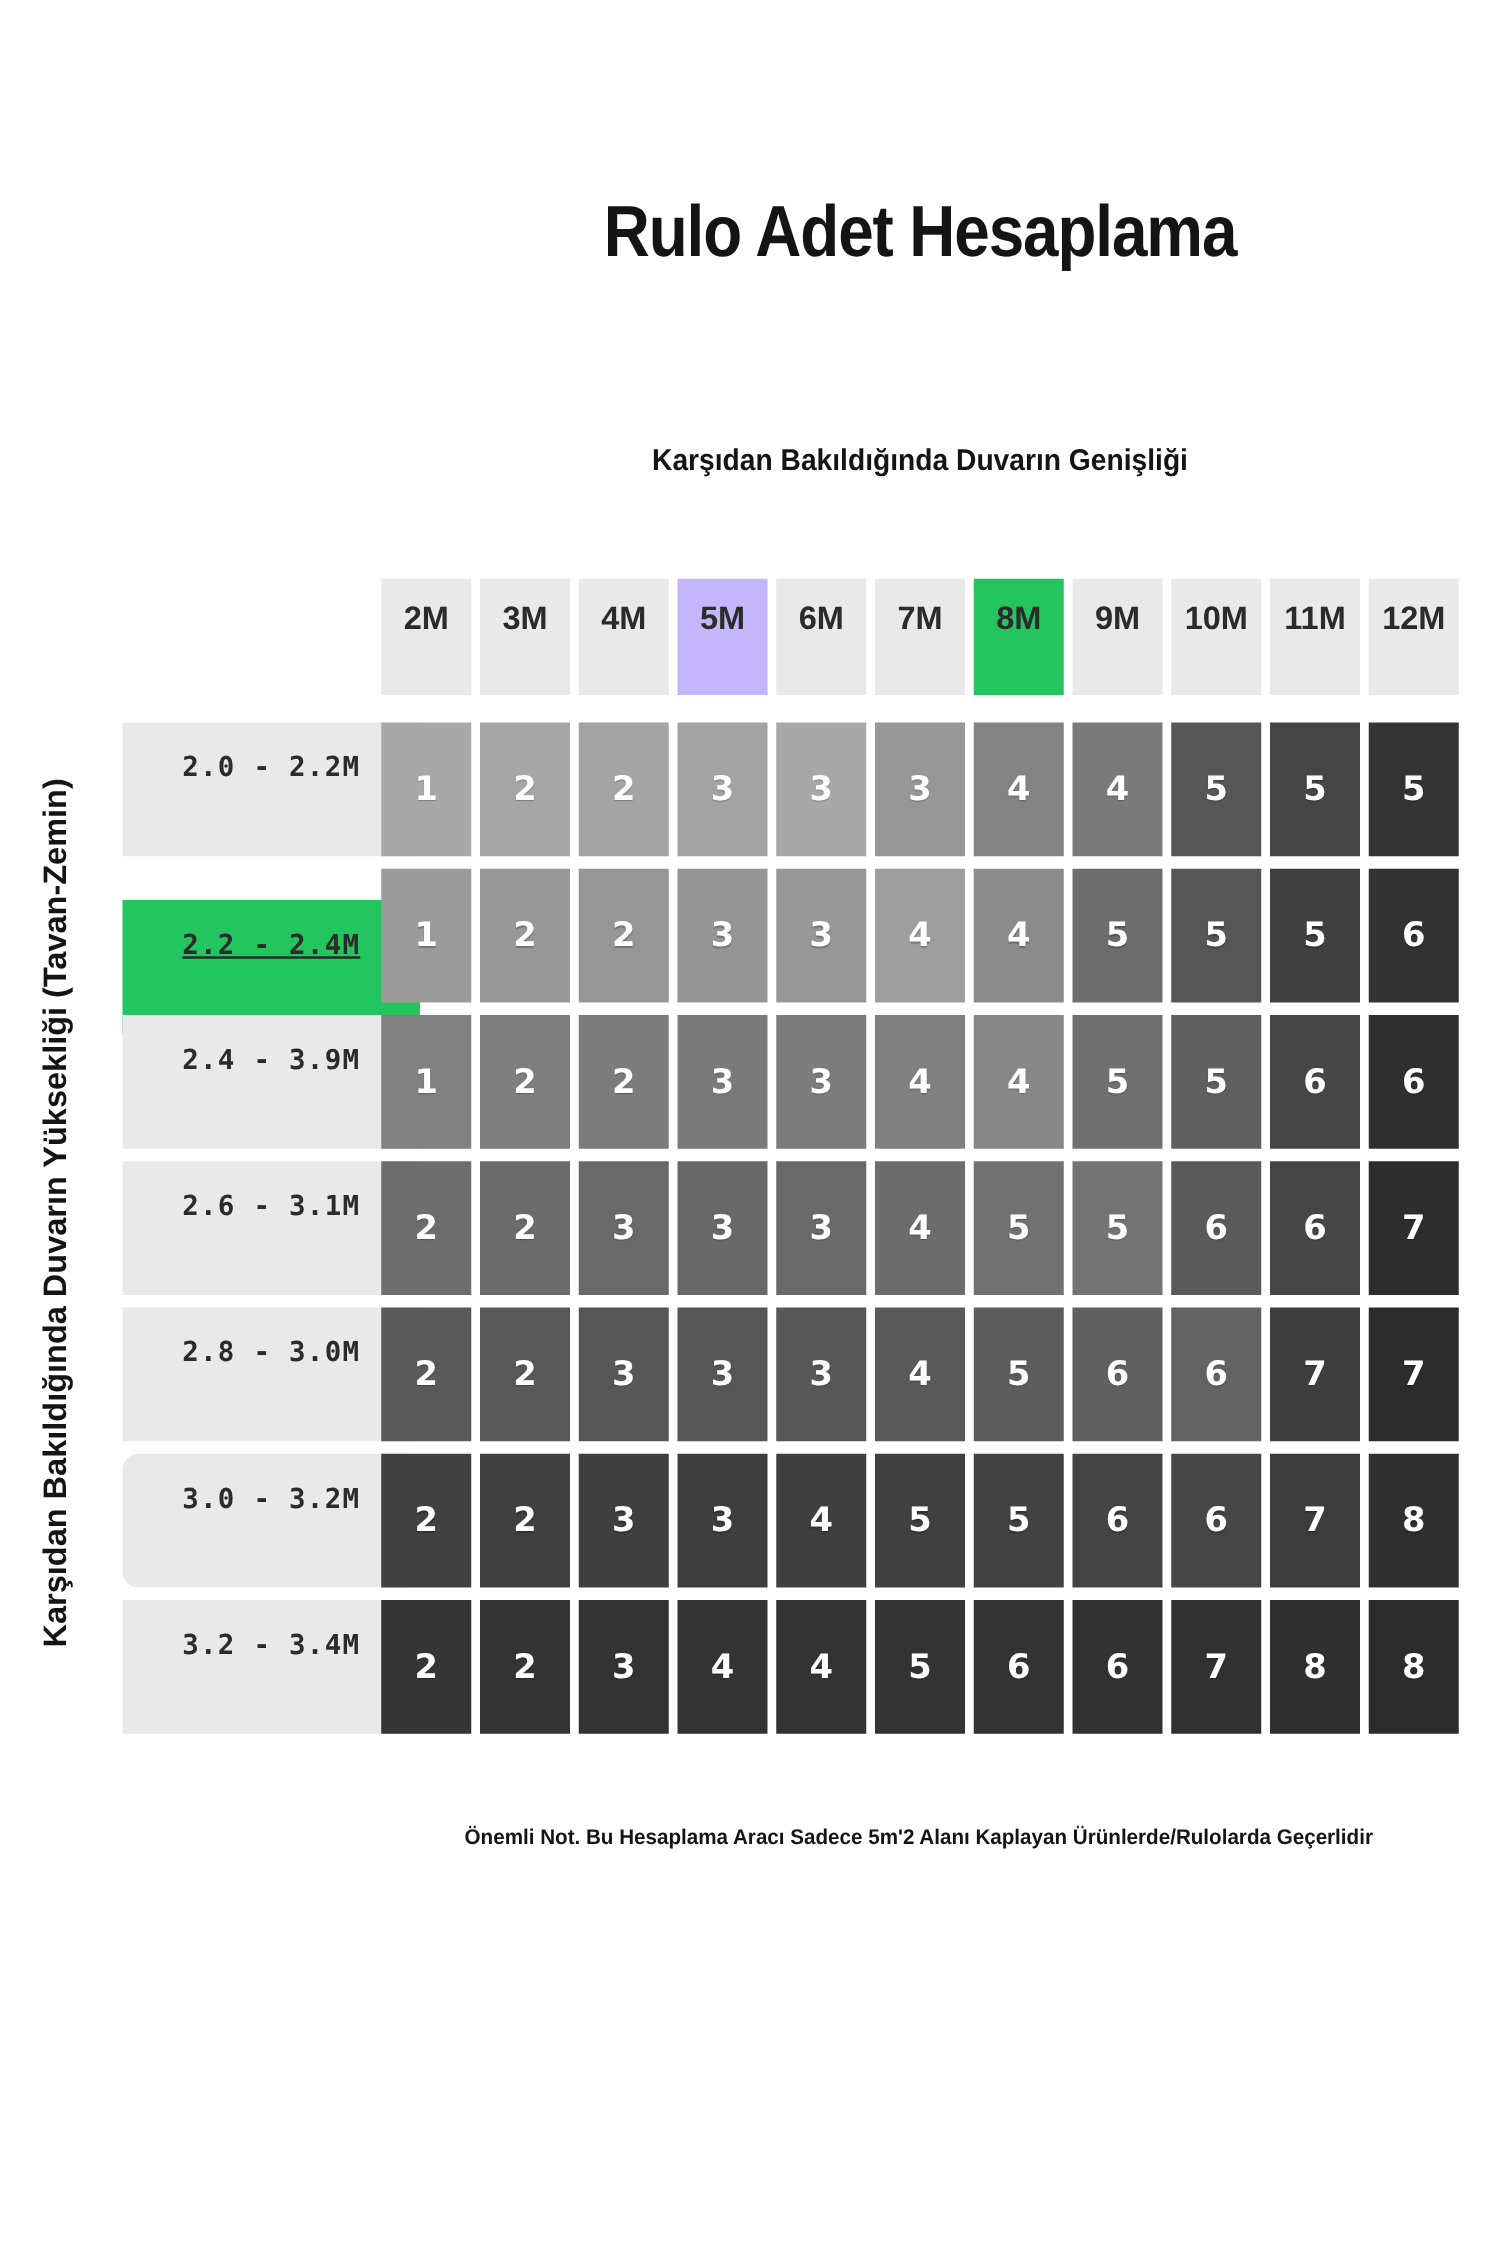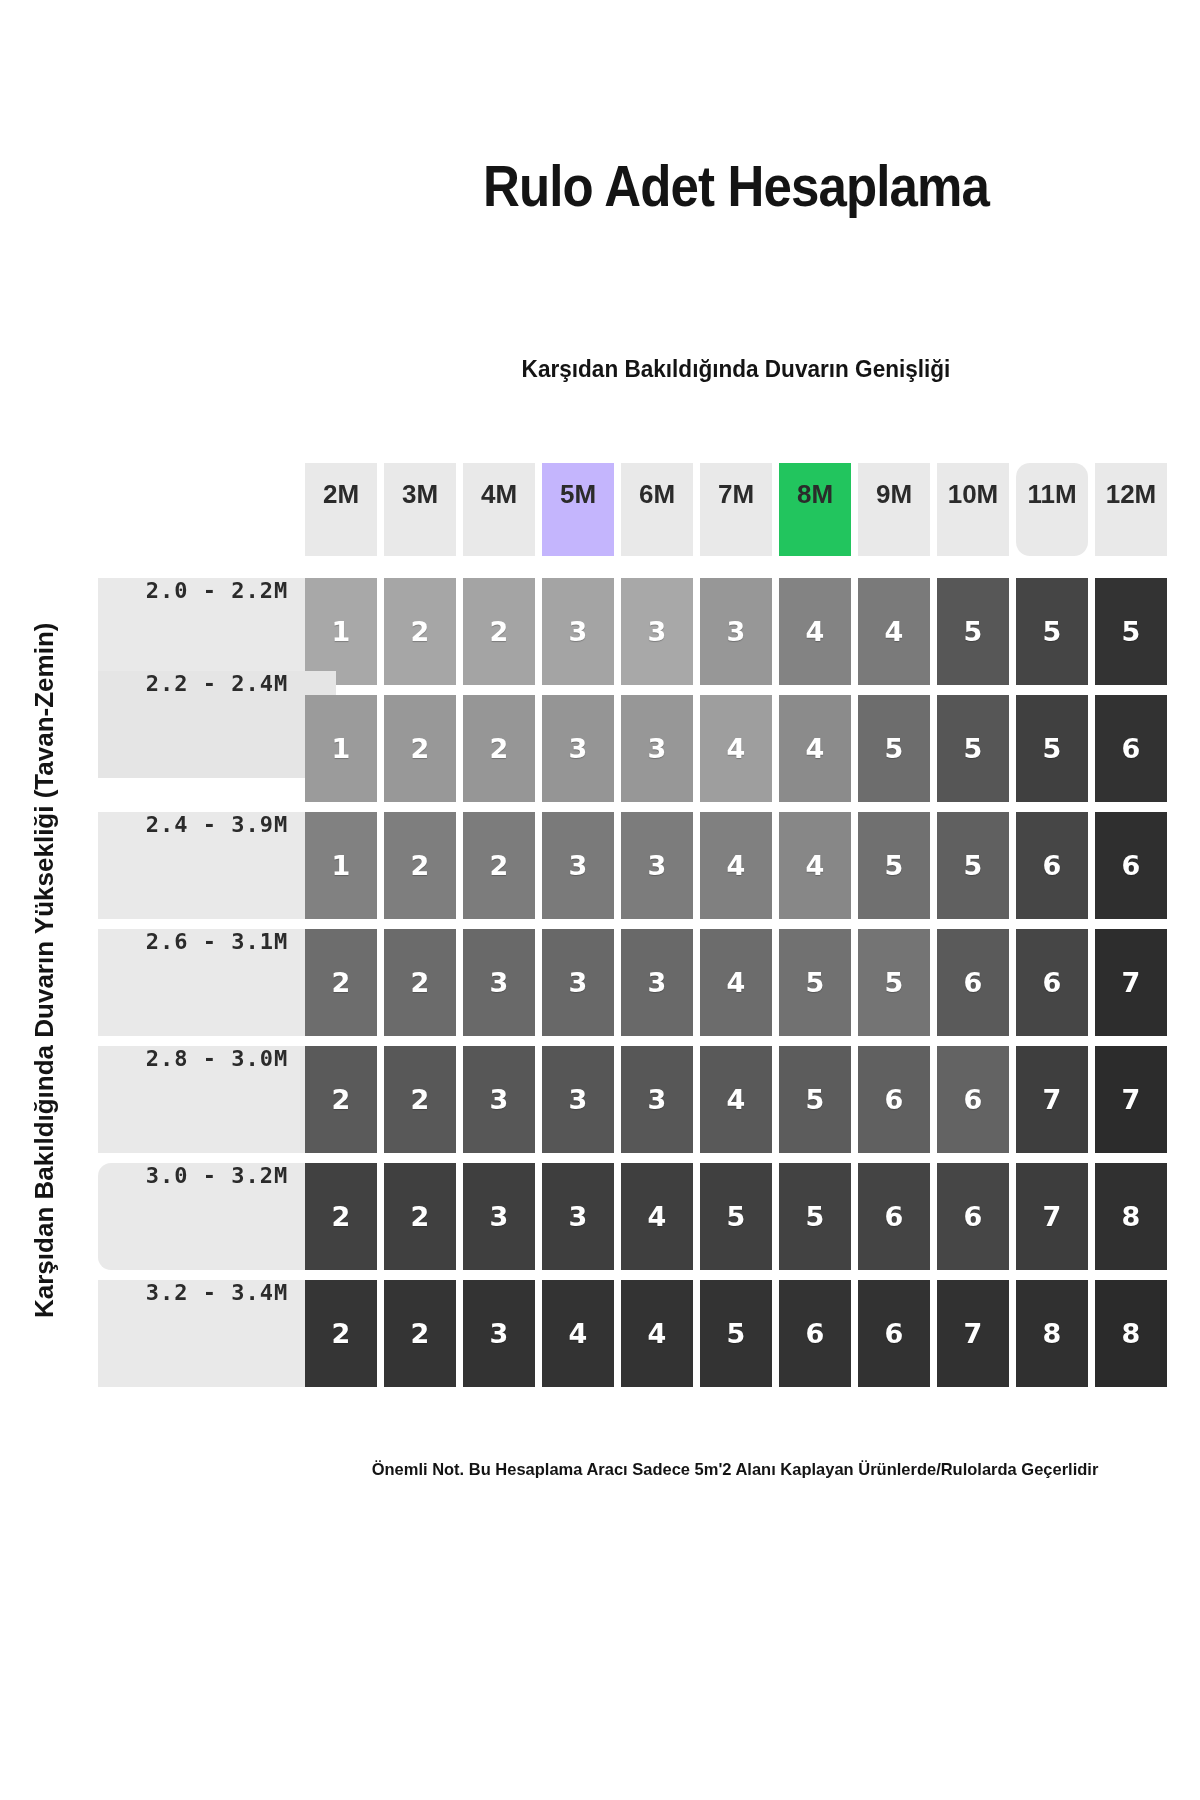--- a/index.html
+++ b/index.html
@@ -27,21 +27,21 @@
     position:absolute; left:305px; top:463px; width:862px; height:93px;
     display:flex; gap:7px;
   }
   .col-header {
     width:92px; height:93px; box-sizing:border-box;
     display:flex; align-items:center; justify-content:center; padding-bottom:30px;
     font-weight:bold; font-size:26px; color:#2b2b2b;
   }
   .row-label {
     position:absolute; left:98px; width:238px; height:107px; box-sizing:border-box;
-    display:flex; justify-content:center; align-items:flex-start; 
+    display:flex; justify-content:center; align-items:flex-start; padding-top:24px;
     font-family:"DejaVu Sans Mono", monospace; font-weight:bold; font-size:22px;
     color:#2b2b2b; letter-spacing:1px;
   }
   .data-row {
     position:absolute; left:305px; width:862px; height:107px;
     display:flex; gap:7px;
   }
   .cell {
     width:72px; height:107px;
     display:flex; align-items:center; justify-content:center;
@@ -69,40 +69,40 @@
   <div class="col-headers">
       <div class="col-header" style="background: rgb(233, 233, 233);">2M</div>
       <div class="col-header" style="background: rgb(233, 233, 233);">3M</div>
       <div class="col-header" style="background: rgb(233, 233, 233);">4M</div>
       <div class="col-header" style="background: #c4b5fd;">5M</div>
       <div class="col-header" style="background: rgb(233, 233, 233);">6M</div>
       <div class="col-header" style="background: rgb(233, 233, 233);">7M</div>
       <div class="col-header" style="background: #22c55e;">8M</div>
       <div class="col-header" style="background: rgb(233, 233, 233);">9M</div>
       <div class="col-header" style="background: rgb(233, 233, 233);">10M</div>
-      <div class="col-header" style="background: rgb(233, 233, 233); border-radius: 14px;">11M</div>
+      <div class="col-header" style="background: rgb(233, 233, 233);">11M</div>
       <div class="col-header" style="background: rgb(233, 233, 233);">12M</div>
     </div>
 
   <div id="table-grid">
       <div class="row-label" style="top: 578px; background: rgb(233, 233, 233);">2.0 - 2.2M</div>
       <div class="data-row" style="top: 578px;">
         <div class="cell" style="background: rgb(168, 168, 168);">1</div>
         <div class="cell" style="background: rgb(166, 166, 166);">2</div>
         <div class="cell" style="background: rgb(164, 164, 164);">2</div>
         <div class="cell" style="background: rgb(164, 164, 164);">3</div>
         <div class="cell" style="background: rgb(168, 168, 168);">3</div>
         <div class="cell" style="background: rgb(151, 151, 151);">3</div>
         <div class="cell" style="background: rgb(131, 131, 131);">4</div>
         <div class="cell" style="background: rgb(122, 122, 122);">4</div>
         <div class="cell" style="background: rgb(87, 87, 87);">5</div>
         <div class="cell" style="background: rgb(69, 69, 69);">5</div>
         <div class="cell" style="background: rgb(51, 51, 51);">5</div>
       </div>
-      <div class="row-label" style="top: 671px; background: #e5e5e5;">2.2 - 2.4M</div>
+      <div class="row-label" style="top: 720px; background: #22c55e; text-decoration: underline;">2.2 - 2.4M</div>
       <div class="data-row" style="top: 695px;">
         <div class="cell" style="background: rgb(155, 155, 155);">1</div>
         <div class="cell" style="background: rgb(152, 152, 152);">2</div>
         <div class="cell" style="background: rgb(150, 150, 150);">2</div>
         <div class="cell" style="background: rgb(149, 149, 149);">3</div>
         <div class="cell" style="background: rgb(151, 151, 151);">3</div>
         <div class="cell" style="background: rgb(158, 158, 158);">4</div>
         <div class="cell" style="background: rgb(139, 139, 139);">4</div>
         <div class="cell" style="background: rgb(109, 109, 109);">5</div>
         <div class="cell" style="background: rgb(86, 86, 86);">5</div>

